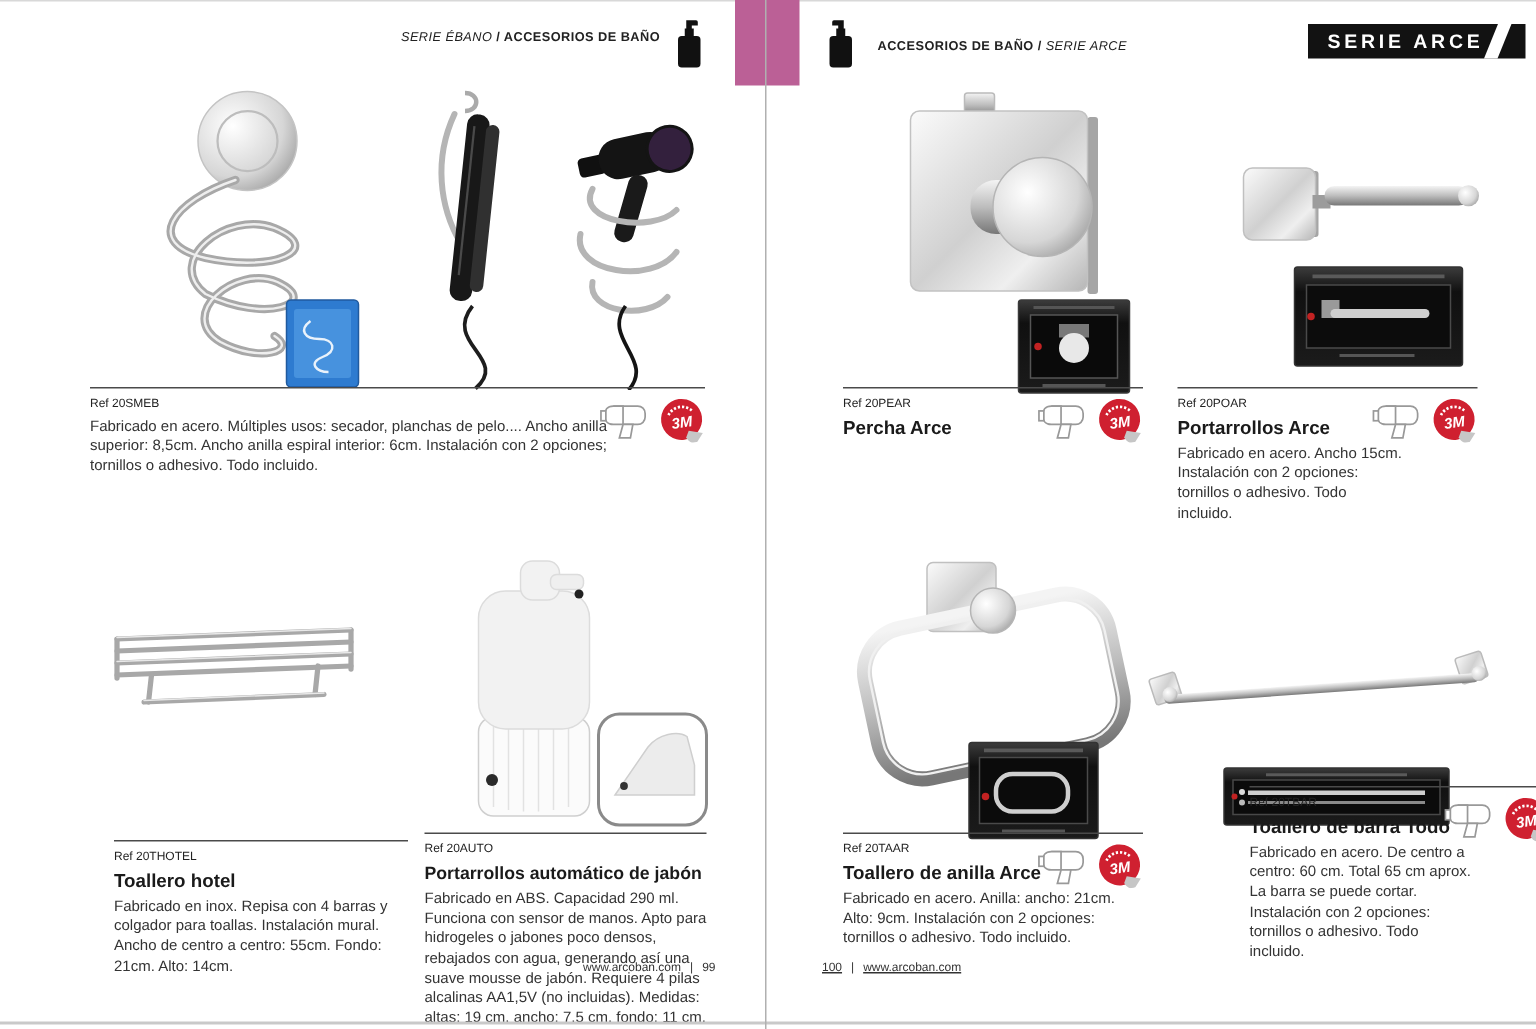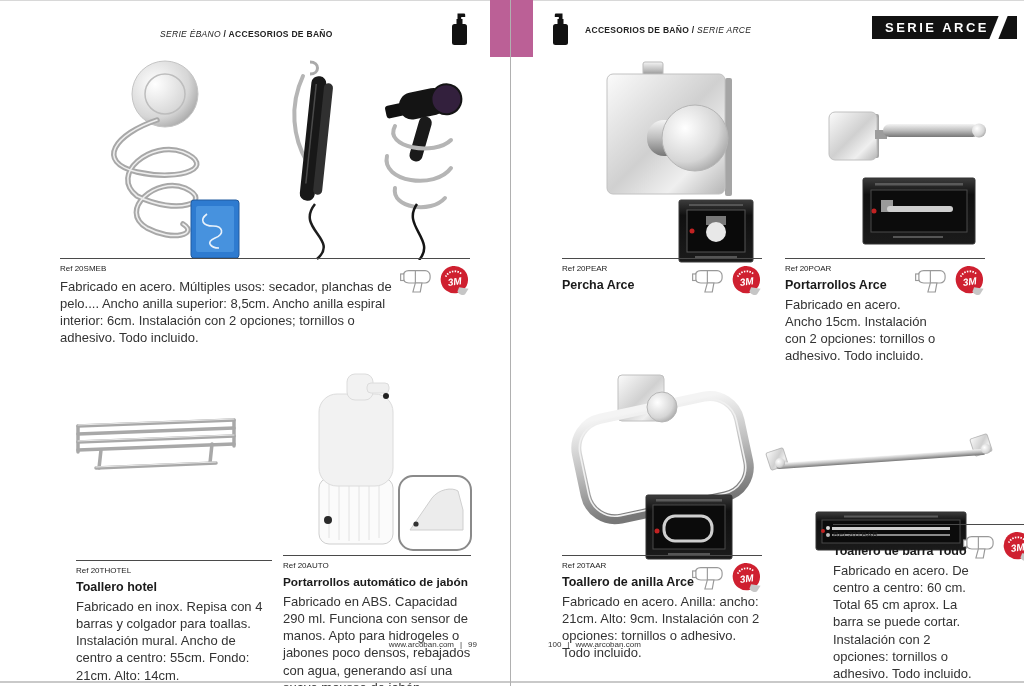--- a/index.html
+++ b/index.html
@@ -8,45 +8,45 @@
 
   .edge-top { position:absolute; left:0; top:0; width:1024px; height:1px; background:#d8d8d8; }
   .edge-bottom { position:absolute; left:0; top:681px; width:1024px; height:2px; background:#c9c9c9; }
   .spine { position:absolute; left:510px; top:0; width:1px; height:686px; background:#b0b0b0; z-index:5; }
   .accent-block { position:absolute; left:490px; top:0; width:43px; height:57px; z-index:4; }
 
   
   .hdr { position:absolute; font-size:8.5px; letter-spacing:.3px; color:#222; white-space:nowrap; }
   .hdr .it { font-style:italic; font-weight:normal; }
   .hdr .bd { font-weight:bold; }
-  .hdr-left { left:160px; top:29px; width:280px; text-align:left; }
+  .hdr-left { left:160px; top:19px; width:280px; text-align:right; }
   .hdr-right { left:585px; top:25px; }
   .hdr-icon { position:absolute; top:11px; width:21px; height:36px; }
   .hdr-icon.l { left:449px; }
   .hdr-icon.r { left:550px; transform:scaleX(-1); }
 
   
   .banner { position:absolute; left:872px; top:16px; width:145px; height:23px; background:#121212; z-index:2; }
   .banner .txt { position:absolute; left:13px; top:0; line-height:23px; color:#fff; font-weight:bold; font-size:13px; letter-spacing:2.5px; }
   .banner .slash { position:absolute; right:14px; top:0; width:9px; height:23px; background:#fff; transform:skewX(-22deg); }
 
   
   .pblock { position:absolute; }
   .rule { border-top:1px solid #4a4a4a; width:100%; }
   .ref { font-size:8px; color:#222; margin:5px 0 5px; }
   .pname { font-size:12.5px; font-weight:bold; margin:0 0 4px; white-space:nowrap; }
-  .pdesc { font-size:13px; line-height:1.32; color:#333; }
+  .pdesc { font-size:10px; line-height:1.32; color:#333; }
   .badges { position:absolute; right:0; top:7px; display:flex; align-items:flex-start; gap:4px; }
   .drill { width:36px; height:31px; }
   .badge3m { width:31px; height:31px; transform:rotate(-8deg); }
 
   .photo { position:absolute; }
   .footer { position:absolute; top:640px; font-size:8px; color:#333; }
   .footer-left { left:300px; width:180px; text-align:right; }
-  .footer-right { left:545px; }
+  .footer-right { left:545px;text-decoration:underline; }
   .footer span { margin:0 3px; }
 </style>
 </head>
 <body>
 
 <svg width="0" height="0" style="position:absolute" aria-hidden="true">
   <defs>
     <linearGradient id="plateG" x1="0" y1="0" x2="1" y2="1">
       <stop offset="0" stop-color="#fbfbfb"></stop>
         <stop offset=".5" stop-color="#d0d0d0"></stop>

